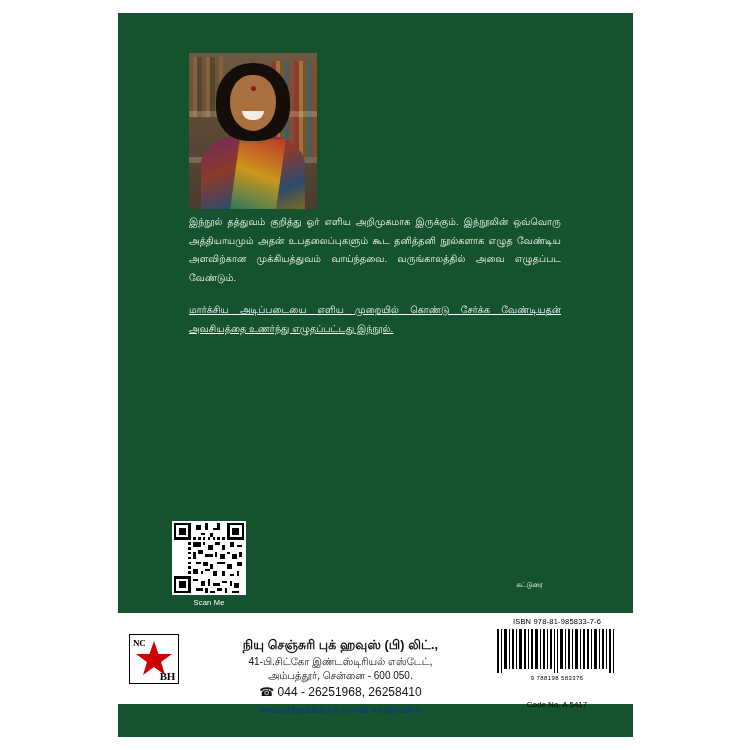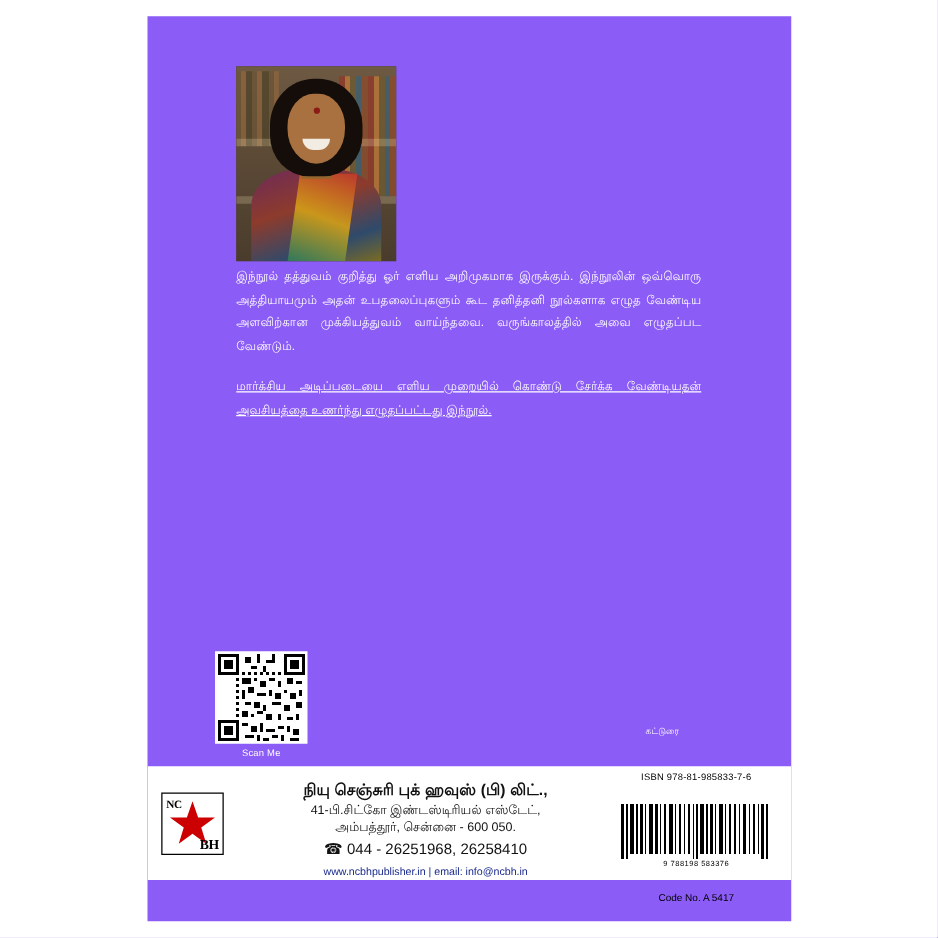--- a/index.html
+++ b/index.html
@@ -21,21 +21,21 @@
     background: #ffffff;
   }
 
   
   .cover {
     position: absolute;
     left: 118px;
     top: 13px;
     width: 515px;
     height: 724px;
-    background: #8b5cf6;
+    background: #14532d;
     overflow: hidden;
   }
 
   
   .author-photo {
     position: absolute;
     left: 71px;
     top: 40px;
     width: 128px;
     height: 156px;
@@ -239,21 +239,21 @@
     bottom: 1px;
     font-size: 11px;
     font-weight: bold;
     color: #000;
     letter-spacing: -.3px;
   }
 
   .pub-info {
     flex: 1 1 auto;
     text-align: center;
-    padding-top: 10px;
+    padding-top: 23px;
     color: #111111;
     line-height: 1.48;
   }
   .pub-name {
     font-size: 12.5px;
     font-weight: bold;
     color: #111;
     letter-spacing: .1px;
   }
   .pub-line {
@@ -274,21 +274,21 @@
     flex: 0 0 auto;
     width: 142px;
     padding: 4px 10px 0 0;
     text-align: center;
     box-sizing: border-box;
   }
   .isbn-text {
     font-size: 7.5px;
     color: #000;
     letter-spacing: .2px;
-    margin-bottom: 15px;
+    margin-bottom: 1px;
   }
   .barcode {
     width: 126px;
     height: 48px;
     margin: 0 auto;
   }
   .barcode svg { display: block; }
   .barcode-digits {
     font-size: 6px;
     letter-spacing: .4px;

